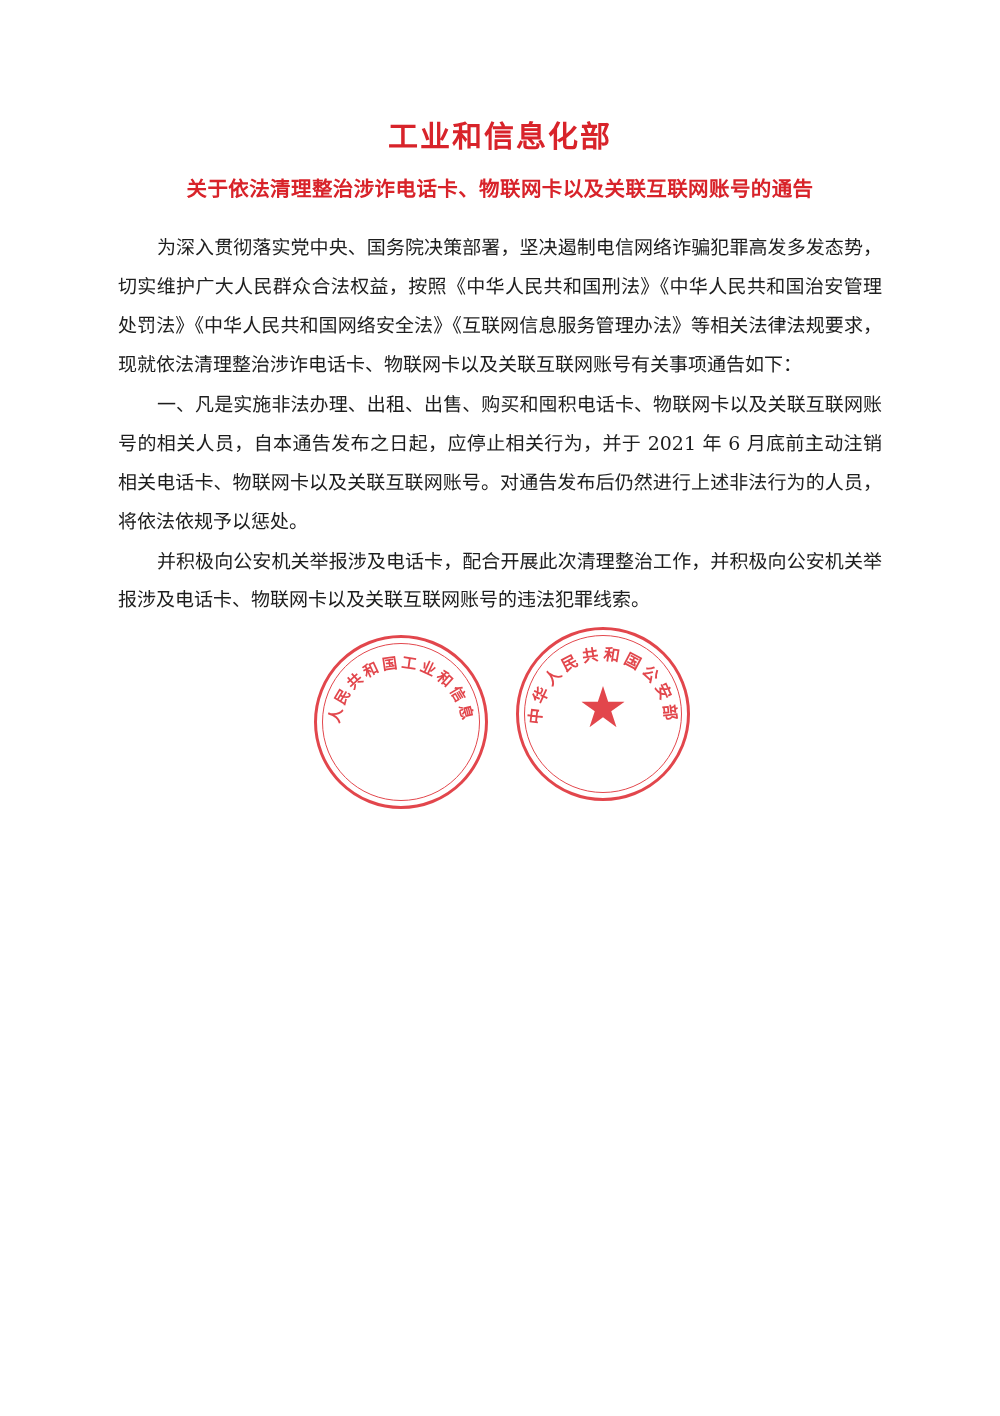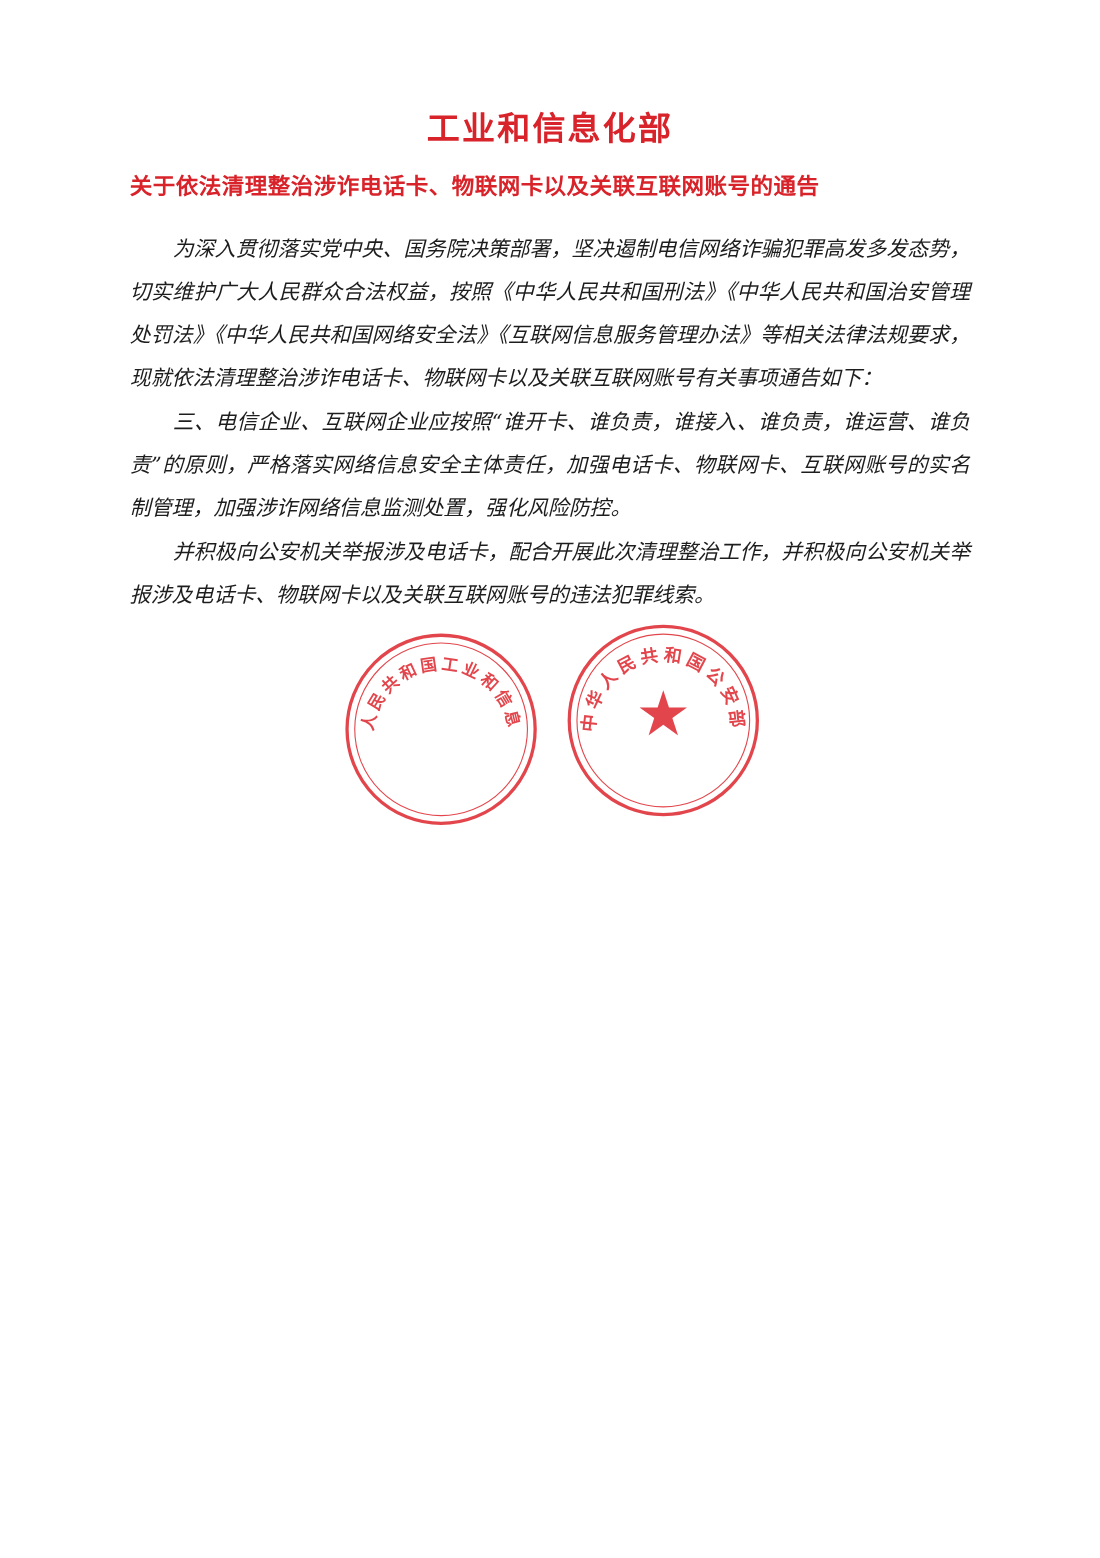--- a/index.html
+++ b/index.html
@@ -13,52 +13,52 @@
     font-family: "DejaVu Serif", "Liberation Serif", serif;
     color: #1a1a1a;
     position: relative;
     overflow: hidden;
   }
   .page {
     position: relative;
     width: 1000px;
     height: 1416px;
     box-sizing: border-box;
-    padding: 78px 118px 0 118px;
+    padding: 98px 118px 0 118px;
   }
   .header-title {
     display: flex;
     justify-content: center;
     align-items: baseline;
     gap: 96px;
     color: #d8232a;
     font-weight: bold;
     font-size: 30px;
     letter-spacing: 2px;
     margin-top: 14px;
     margin-bottom: 16px;
   }
   .header-title .org2 {
     letter-spacing: 14px;
     padding-left: 6px;
   }
   .doc-subtitle {
+    text-align: center;
     color: #d8232a;
     font-weight: bold;
     font-size: 20.5px;
     letter-spacing: 0.4px;
     margin-bottom: 26px;
   }
   .body-text {
     font-size: 19px;
     line-height: 2.05;
     color: #1d1d1d;
     text-align: justify;
     text-justify: inter-ideograph;
-    font-style: italic;
   }
   .body-text p {
     margin: 0 0 1px 0;
     text-indent: 2.05em;
   }
   .stamps {
     position: relative;
     height: 210px;
     margin-top: 8px;
   }
@@ -105,21 +105,21 @@
 <div class="page">
 
   <div class="header-title">
     <span class="org1">工业和信息化部</span>
   </div>
 
   <div class="doc-subtitle">关于依法清理整治涉诈电话卡、物联网卡以及关联互联网账号的通告</div>
 
   <div class="body-text">
     <p>为深入贯彻落实党中央、国务院决策部署，坚决遏制电信网络诈骗犯罪高发多发态势，切实维护广大人民群众合法权益，按照《中华人民共和国刑法》《中华人民共和国治安管理处罚法》《中华人民共和国网络安全法》《互联网信息服务管理办法》等相关法律法规要求，现就依法清理整治涉诈电话卡、物联网卡以及关联互联网账号有关事项通告如下：</p>
-    <p>三、电信企业、互联网企业应按照“谁开卡、谁负责，谁接入、谁负责，谁运营、谁负责”的原则，严格落实网络信息安全主体责任，加强电话卡、物联网卡、互联网账号的实名制管理，加强涉诈网络信息监测处置，强化风险防控。</p>
+    <p>一、凡是实施非法办理、出租、出售、购买和囤积电话卡、物联网卡以及关联互联网账号的相关人员，自本通告发布之日起，应停止相关行为，并于 2021 年 6 月底前主动注销相关电话卡、物联网卡以及关联互联网账号。对通告发布后仍然进行上述非法行为的人员，将依法依规予以惩处。</p>
     <p>并积极向公安机关举报涉及电话卡，配合开展此次清理整治工作，并积极向公安机关举报涉及电话卡、物联网卡以及关联互联网账号的违法犯罪线索。</p>
   </div>
 
   <div class="stamps">
 
     <div class="seal seal-1">
       <div class="ring-inner"></div>
       <div class="arc-text">
         <svg viewBox="0 0 168 168" aria-hidden="true">
           <defs>

